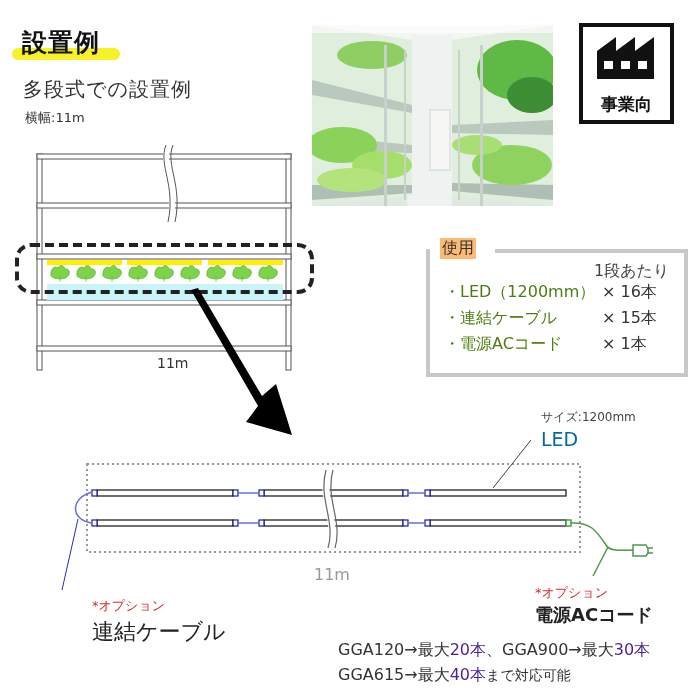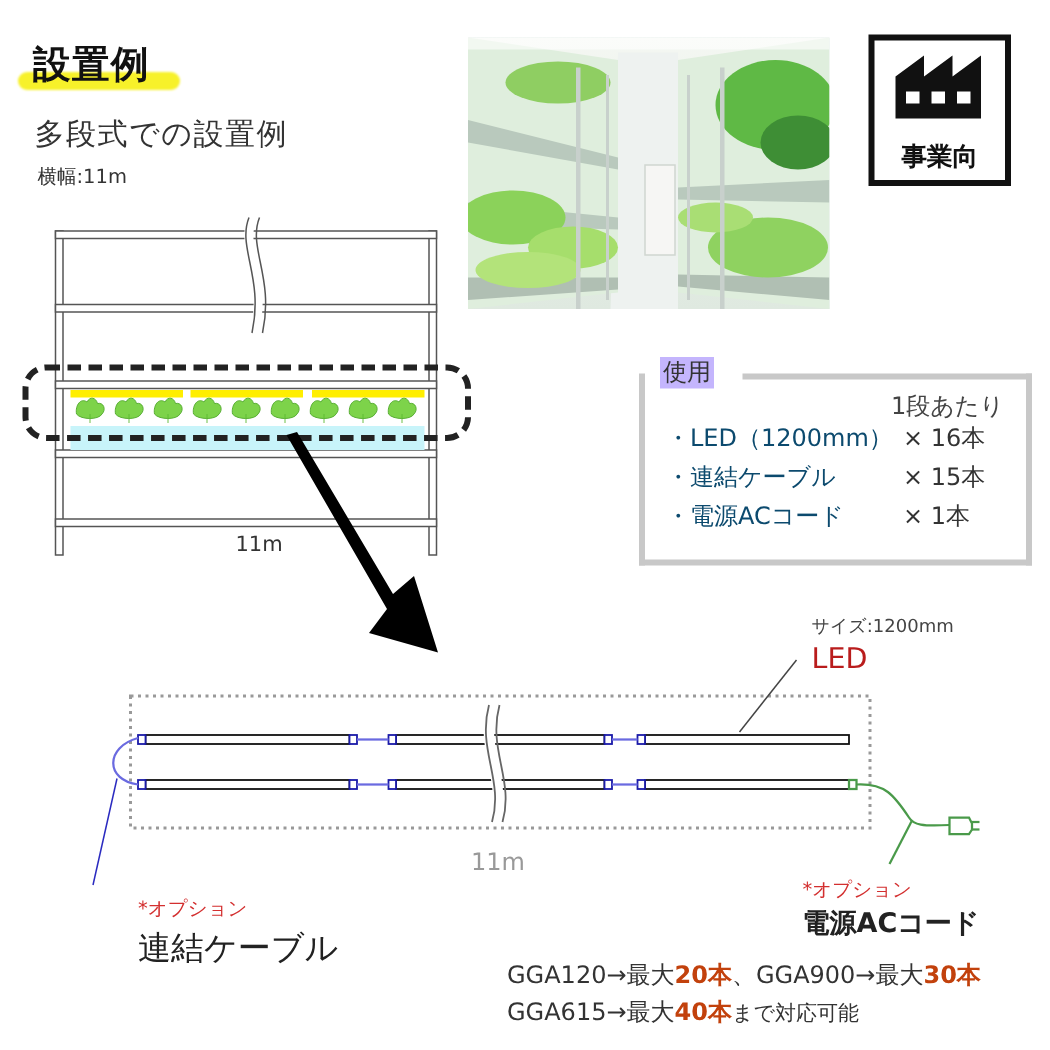--- a/index.html
+++ b/index.html
@@ -15,37 +15,37 @@
   
   .photo { position: absolute; left: 312px; top: 25px; width: 241px; height: 181px; overflow: hidden; background: linear-gradient(180deg, #e8f0ec 0%, #d9e8dc 100%); }
 
   
   .badge { position: absolute; left: 579px; top: 23px; width: 95px; height: 101px; border: 4px solid #111; background: #fff; }
   .badge-label { position: absolute; left: 0; right: 0; bottom: 4px; text-align: center; font-size: 17px; font-weight: bold; color: #111; }
 
   
   .usage-box { position: absolute; left: 426px; top: 249px; width: 262px; height: 128px; border: 4px solid #c8c8c8; border-top: none; }
   .usage-topline { position: absolute; left: 495px; top: 249px; width: 193px; height: 4px; background: #c8c8c8; }
-  .usage-title { position: absolute; left: 440px; top: 238px; font-size: 16px; color: #333; background: #c4b5fd; padding: 0 2px; }
+  .usage-title { position: absolute; left: 440px; top: 238px; font-size: 16px; color: #333; background: #fdba74; padding: 0 2px; }
   .usage-per { position: absolute; left: 594px; top: 261px; font-size: 16px; color: #444; }
-  .usage-row { position: absolute; left: 444px; font-size: 16px; color: #0c4a6e; white-space: nowrap; }
+  .usage-row { position: absolute; left: 444px; font-size: 16px; color: #4d7c0f; white-space: nowrap; }
   .usage-qty { position: absolute; left: 602px; font-size: 16px; color: #333; white-space: nowrap; }
 
   .shelf-11m { position: absolute; left: 157px; top: 355px; font-size: 14px; color: #333; }
 
   
   .size-label { position: absolute; left: 541px; top: 409px; font-size: 12px; color: #444; }
-  .led-label { position: absolute; left: 541px; top: 428px; font-size: 19px; color: #b91c1c; }
+  .led-label { position: absolute; left: 541px; top: 428px; font-size: 19px; color: #0369a1; }
   .len-11m { position: absolute; left: 314px; top: 565px; font-size: 16px; color: #999; }
   .opt-left { position: absolute; left: 92px; top: 597px; font-size: 13px; color: #d32f2f; }
   .cable-left { position: absolute; left: 92px; top: 617px; font-size: 22px; color: #222; }
   .opt-right { position: absolute; left: 535px; top: 584px; font-size: 13px; color: #d32f2f; }
   .cable-right { position: absolute; left: 535px; top: 603px; font-size: 18px; color: #222; font-weight: bold; }
   .note { position: absolute; left: 338px; font-size: 16px; color: #333; white-space: nowrap; }
-  .note b { font-weight: bold; color: #c2410c; }
+  .note b { font-weight: normal; color: #4c1d95; }
 
   svg { position: absolute; left: 0; top: 0; }
 </style>
 </head>
 <body>
 
 <div class="title-hl"></div>
 <div class="title">設置例</div>
 <div class="subtitle">多段式での設置例</div>
 <div class="width-label">横幅:11m</div>

